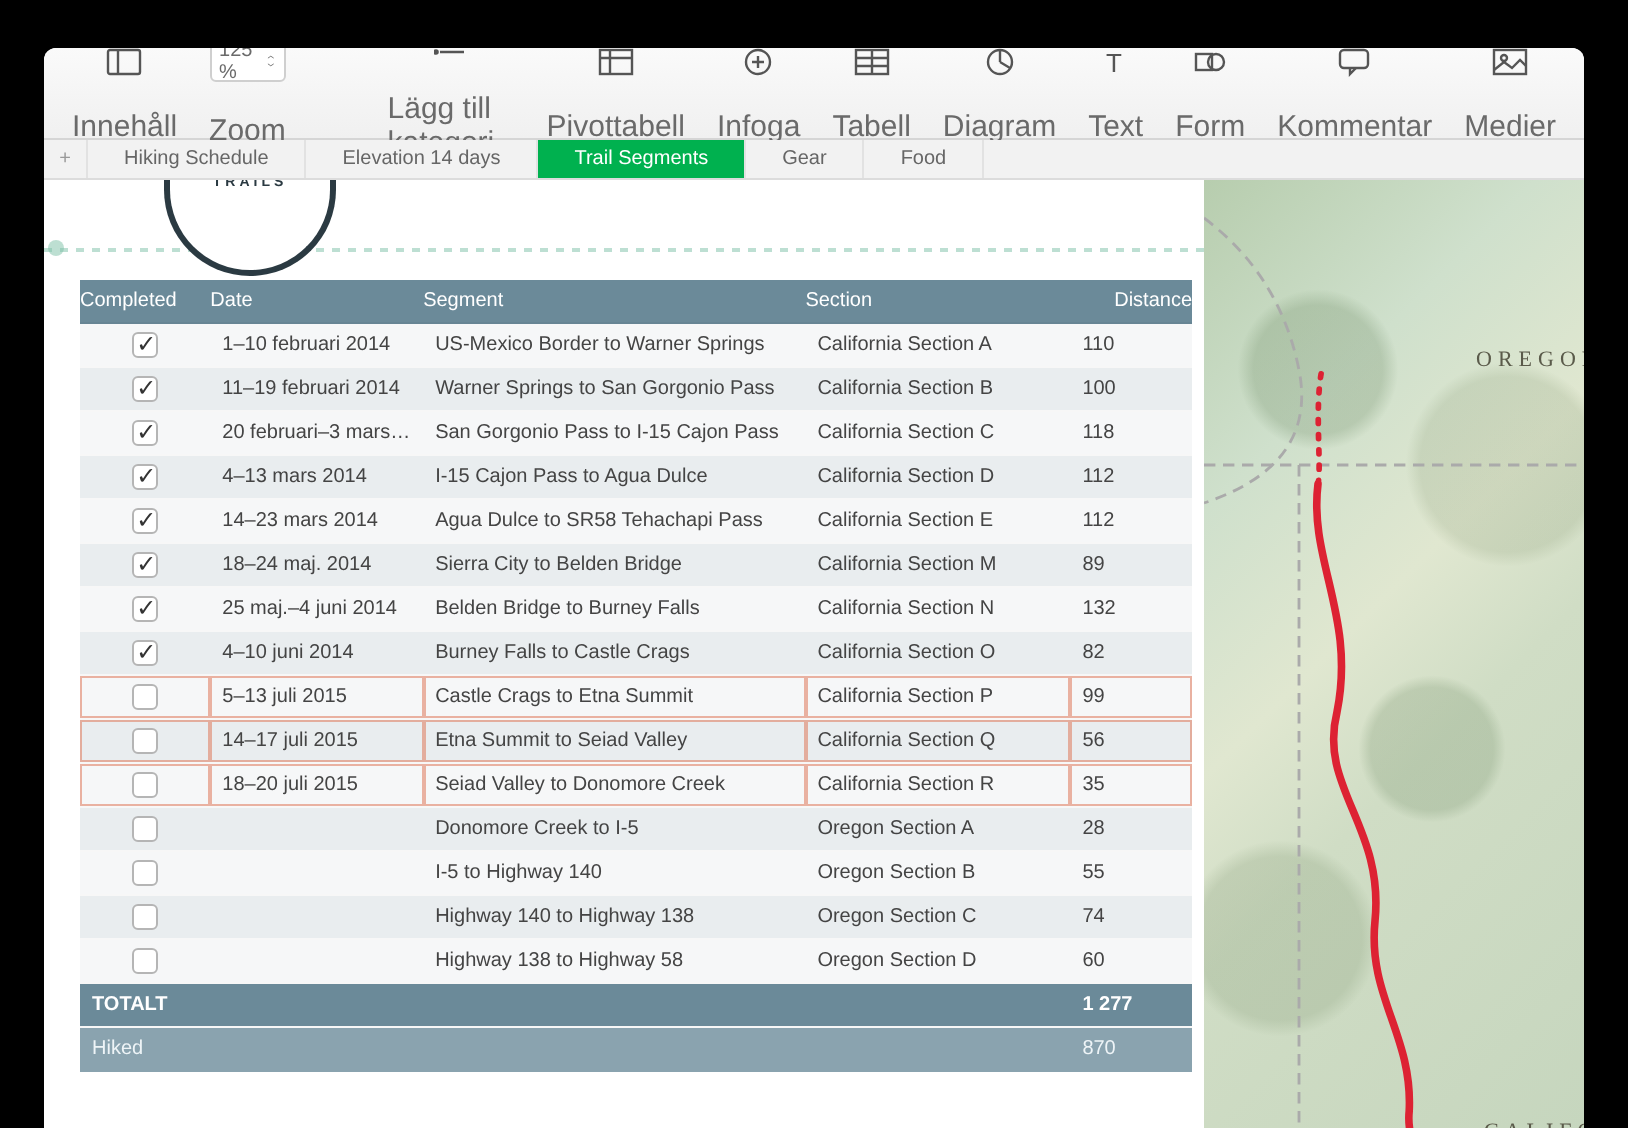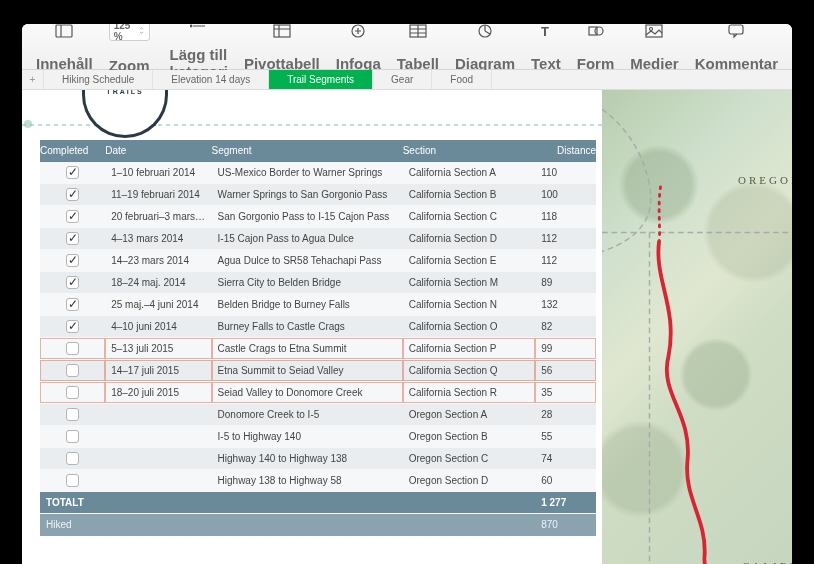--- a/index.html
+++ b/index.html
@@ -2,21 +2,21 @@
 <html><head>
 <meta charset="utf-8">
 <style>
   * { box-sizing: border-box; margin: 0; padding: 0; }
   body { font-family: -apple-system, "Helvetica Neue", Arial, sans-serif; font-size: 11px; color: #333; background: #000; }
   .device { width: 814px; height: 564px; background: #000; border-radius: 28px 28px 0 0; padding: 24px 22px 0 22px; overflow: hidden; position: relative; }
   .screen { width: 100%; height: 100%; background: #fff; border-radius: 6px 6px 0 0; overflow: hidden; display: flex; flex-direction: column; }
 
   
   .toolbar { height: 46px; background: linear-gradient(#fafafa,#f0f0f0); border-bottom: 1px solid #d5d5d5; display: flex; align-items: stretch; padding: 0 6px; }
-  .tb-group { display: flex; flex-direction: column; align-items: center; justify-content: center; padding: 3px 8px 2px; color: #6a6a6a; font-size: 9px; gap: 16px; font-weight: bold; }
+  .tb-group { display: flex; flex-direction: column; align-items: center; justify-content: center; padding: 3px 8px 2px; color: #6a6a6a; font-size: 9px; gap: 16px; }
   .tb-icon { width: 18px; height: 16px; display: flex; align-items: center; justify-content: center; color: #555; }
   .tb-icon svg { width: 18px; height: 16px; stroke: #555; fill: none; stroke-width: 1.2; }
   .zoom-box { display:flex; align-items:center; border:1px solid #cfcfcf; border-radius:3px; background:#fff; height:20px; padding:0 4px; font-size:10px; gap:4px; }
   .zoom-box .chev { width:7px; height:7px; }
   .tb-spacer { flex: 1; }
   .tb-label { font-size: 15px; color:#6a6a6a; }
 
   
   .sheet-tabs { height: 20px; background: #f2f2f2; border-bottom: 1px solid #dcdcdc; display: flex; align-items: stretch; font-size: 10px; }
   .sheet-tabs .plus { width: 22px; display:flex; align-items:center; justify-content:center; color:#999; border-right:1px solid #e2e2e2; }
@@ -168,35 +168,35 @@
             <svg viewBox="0 0 18 14">
               <rect x="2" y="3" width="8" height="8"></rect>
               <circle cx="12" cy="7" r="4"></circle>
             </svg>
           </div>
         <span class="tb-label">Form</span>
       </div>
       <div class="tb-group">
         <div class="tb-icon">
             <svg viewBox="0 0 18 14">
+              <rect x="2" y="1" width="14" height="9" rx="2"></rect>
+              <path d="M7 10 L7 13 L10 10"></path>
+            </svg>
+          </div>
+        <span class="tb-label">Kommentar</span>
+      </div>
+      <div class="tb-group">
+        <div class="tb-icon">
+            <svg viewBox="0 0 18 14">
               <rect x="1" y="1" width="16" height="12"></rect>
               <circle cx="6" cy="5" r="1.5"></circle>
               <path d="M1 11 L6 7 L10 10 L14 6 L17 9"></path>
             </svg>
           </div>
         <span class="tb-label">Medier</span>
-      </div>
-      <div class="tb-group">
-        <div class="tb-icon">
-            <svg viewBox="0 0 18 14">
-              <rect x="2" y="1" width="14" height="9" rx="2"></rect>
-              <path d="M7 10 L7 13 L10 10"></path>
-            </svg>
-          </div>
-        <span class="tb-label">Kommentar</span>
       </div>
     </div>
 
     <div class="sheet-tabs">
       <div class="plus">+</div>
 
     <div class="sheet-tab">Hiking Schedule</div>
         <div class="sheet-tab">Elevation 14 days</div>
         <div class="sheet-tab active">Trail Segments</div>
         <div class="sheet-tab">Gear</div>

